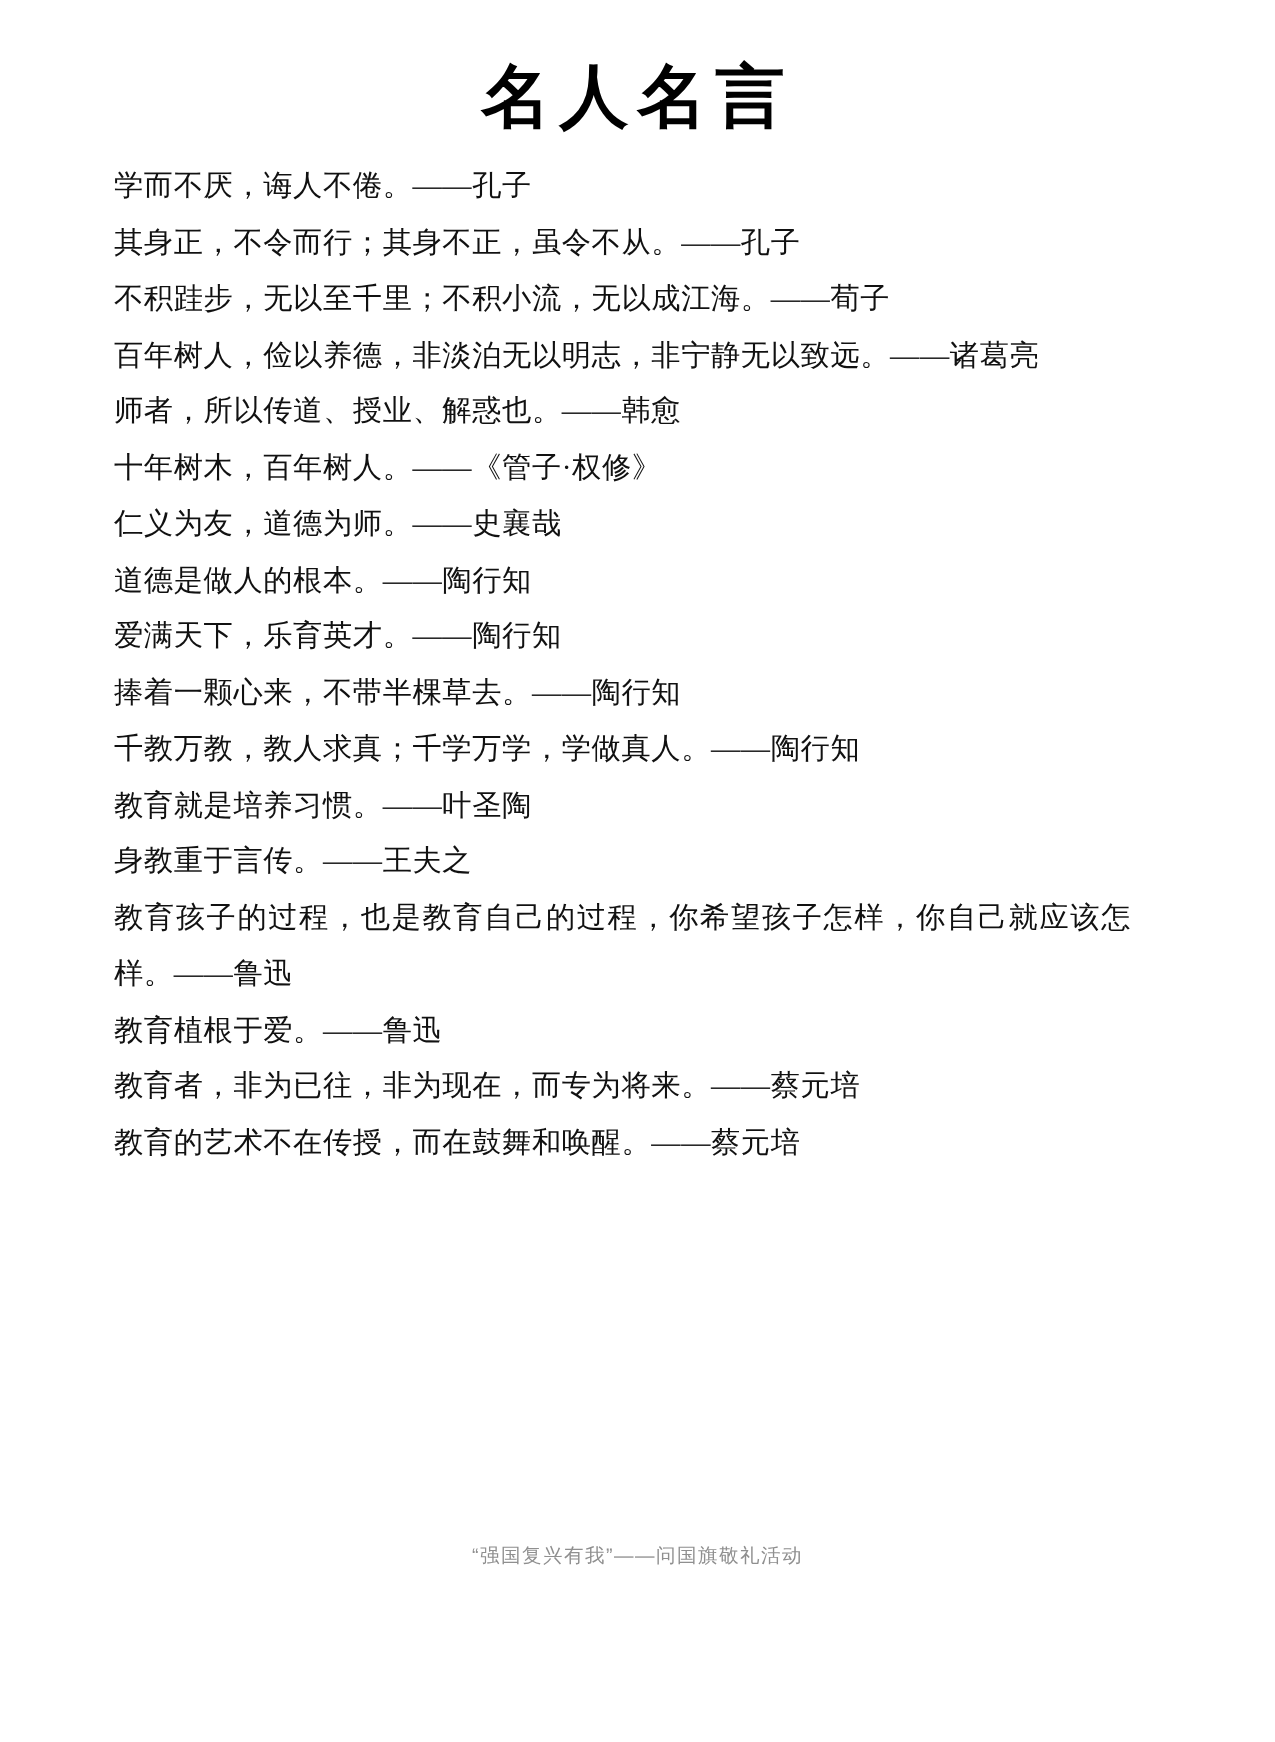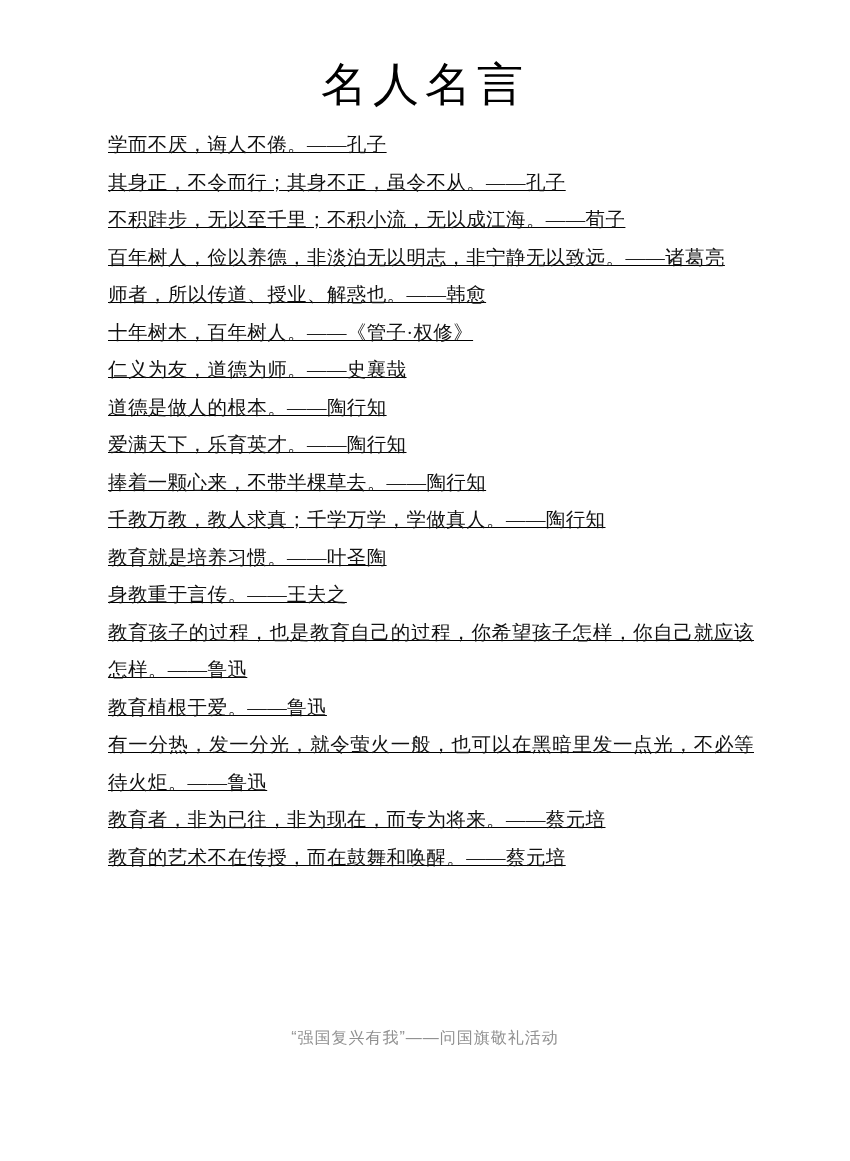--- a/index.html
+++ b/index.html
@@ -13,48 +13,47 @@
     height: 1161px;
     background: #ffffff;
     margin: 0 auto;
     overflow: hidden;
     font-family: "Liberation Serif", "DejaVu Serif", serif;
     color: #000000;
   }
   .doc-title {
     text-align: center;
     font-family: "Liberation Sans", "DejaVu Sans", sans-serif;
-    font-weight: normal;
+    font-weight: bold;
     font-size: 46px;
     letter-spacing: 6px;
     margin: 0;
-    padding-top: 54px;
+    padding-top: 34px;
     padding-bottom: 10px;
     color: #000000;
   }
   .body-wrap {
-    padding: 0 96px 0 108px;
-    text-decoration: underline;
+    padding: 0 96px 0 76px;
   }
   .quote-line {
     font-size: 19.5px;
     line-height: 37.5px;
     text-align: justify;
     text-justify: inter-ideograph;
     margin: 0;
     letter-spacing: 0.4px;
     color: #111111;
   }
   .watermark {
     position: absolute;
     left: 0;
     right: 0;
     top: 1028px;
     text-align: center;
-    font-size: 16px;
+    font-size: 13px;
     color: #8f8f8f;
     font-family: "Liberation Sans", "DejaVu Sans", sans-serif;
     letter-spacing: 1px;
     pointer-events: none;
   }
 </style>
 </head>
 <body>
 
 <div class="page">
@@ -70,20 +69,19 @@
     <p class="quote-line">十年树木，百年树人。——《管子·权修》</p>
     <p class="quote-line">仁义为友，道德为师。——史襄哉</p>
     <p class="quote-line">道德是做人的根本。——陶行知</p>
     <p class="quote-line">爱满天下，乐育英才。——陶行知</p>
     <p class="quote-line">捧着一颗心来，不带半棵草去。——陶行知</p>
     <p class="quote-line">千教万教，教人求真；千学万学，学做真人。——陶行知</p>
     <p class="quote-line">教育就是培养习惯。——叶圣陶</p>
     <p class="quote-line">身教重于言传。——王夫之</p>
     <p class="quote-line">教育孩子的过程，也是教育自己的过程，你希望孩子怎样，你自己就应该怎样。——鲁迅</p>
     <p class="quote-line">教育植根于爱。——鲁迅</p>
-    <p class="quote-line">有一分热，发一分光，就令萤火一般，也可以在黑暗里发一点光，不必等待火炬。——鲁迅</p>
     <p class="quote-line">教育者，非为已往，非为现在，而专为将来。——蔡元培</p>
     <p class="quote-line">教育的艺术不在传授，而在鼓舞和唤醒。——蔡元培</p>
   </div>
 
   <div class="watermark">“强国复兴有我”——问国旗敬礼活动</div>
 
 </div>
 
 </body></html>

